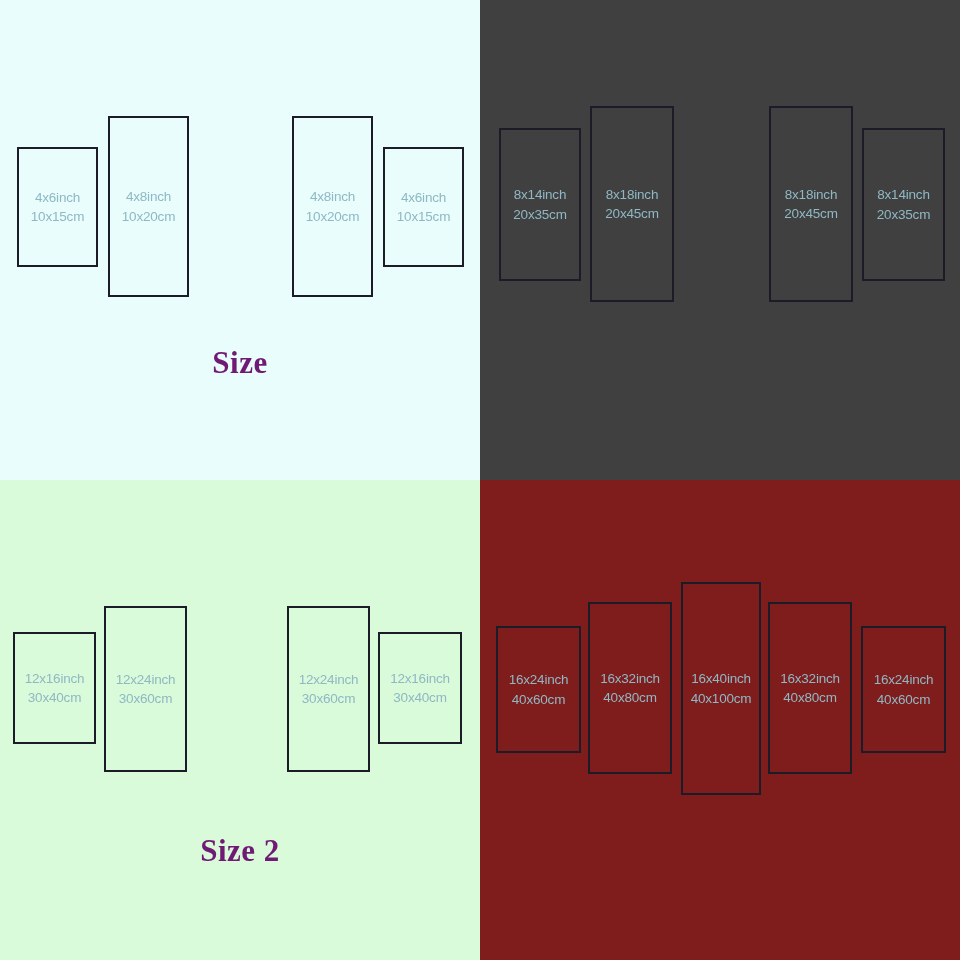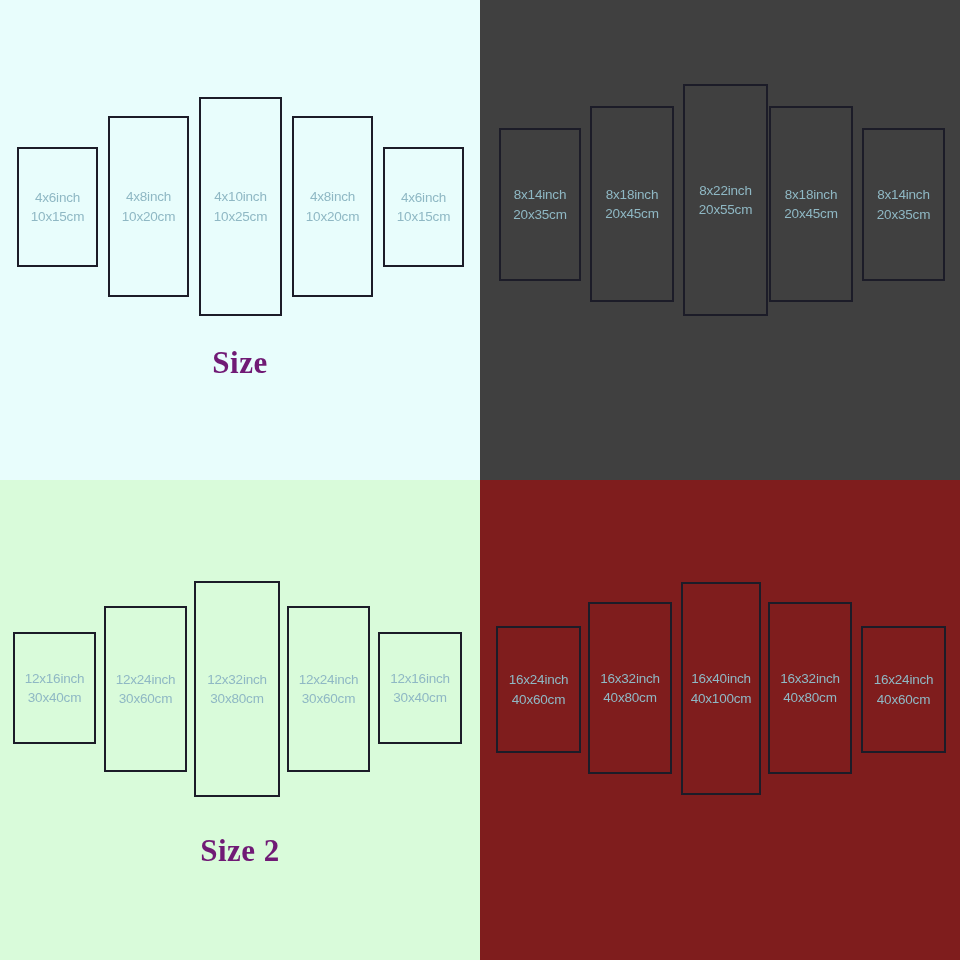--- a/index.html
+++ b/index.html
@@ -73,61 +73,52 @@
 
 <div id="chart-grid">
     <div class="quadrant" style="background: rgb(232, 253, 252);">
       <div class="panel-row">
         <div class="panel" style="left: 17px; top: 147px; width: 81px; height: 120px; border-color: rgb(28, 28, 40);">
           <div class="panel-label" style="color: rgb(143, 184, 196);"><span class="dim-inch">4x6inch</span><span class="dim-cm">10x15cm</span></div>
         </div>
         <div class="panel" style="left: 108px; top: 116px; width: 81px; height: 181px; border-color: rgb(28, 28, 40);">
           <div class="panel-label" style="color: rgb(143, 184, 196);"><span class="dim-inch">4x8inch</span><span class="dim-cm">10x20cm</span></div>
         </div>
-        <div class="panel" style="left: 199px; top: 97px; width: 83px; height: 219px; border-color: rgb(28, 28, 40);">
-          <div class="panel-label" style="color: rgb(143, 184, 196);"><span class="dim-inch">4x10inch</span><span class="dim-cm">10x25cm</span></div>
-        </div>
         <div class="panel" style="left: 292px; top: 116px; width: 81px; height: 181px; border-color: rgb(28, 28, 40);">
           <div class="panel-label" style="color: rgb(143, 184, 196);"><span class="dim-inch">4x8inch</span><span class="dim-cm">10x20cm</span></div>
         </div>
         <div class="panel" style="left: 383px; top: 147px; width: 81px; height: 120px; border-color: rgb(28, 28, 40);">
           <div class="panel-label" style="color: rgb(143, 184, 196);"><span class="dim-inch">4x6inch</span><span class="dim-cm">10x15cm</span></div>
         </div>
       </div>
       <div class="quadrant-title" style="top: 345px; color: #701a75;">Size</div>
     </div>
     <div class="quadrant" style="background: #404040;">
       <div class="panel-row">
         <div class="panel" style="left: 19px; top: 128px; width: 82px; height: 153px; border-color: rgb(28, 28, 40);">
           <div class="panel-label" style="color: rgb(143, 184, 196);"><span class="dim-inch">8x14inch</span><span class="dim-cm">20x35cm</span></div>
         </div>
         <div class="panel" style="left: 110px; top: 106px; width: 84px; height: 196px; border-color: rgb(28, 28, 40);">
           <div class="panel-label" style="color: rgb(143, 184, 196);"><span class="dim-inch">8x18inch</span><span class="dim-cm">20x45cm</span></div>
         </div>
-        <div class="panel" style="left: 203px; top: 84px; width: 85px; height: 232px; border-color: rgb(28, 28, 40);">
-          <div class="panel-label" style="color: rgb(143, 184, 196);"><span class="dim-inch">8x22inch</span><span class="dim-cm">20x55cm</span></div>
-        </div>
         <div class="panel" style="left: 289px; top: 106px; width: 84px; height: 196px; border-color: rgb(28, 28, 40);">
           <div class="panel-label" style="color: rgb(143, 184, 196);"><span class="dim-inch">8x18inch</span><span class="dim-cm">20x45cm</span></div>
         </div>
         <div class="panel" style="left: 382px; top: 128px; width: 83px; height: 153px; border-color: rgb(28, 28, 40);">
           <div class="panel-label" style="color: rgb(143, 184, 196);"><span class="dim-inch">8x14inch</span><span class="dim-cm">20x35cm</span></div>
         </div>
       </div>
     </div>
     <div class="quadrant" style="background: rgb(217, 251, 218);">
       <div class="panel-row">
         <div class="panel" style="left: 13px; top: 152px; width: 83px; height: 112px; border-color: rgb(28, 28, 40);">
           <div class="panel-label" style="color: rgb(143, 184, 196);"><span class="dim-inch">12x16inch</span><span class="dim-cm">30x40cm</span></div>
         </div>
         <div class="panel" style="left: 104px; top: 126px; width: 83px; height: 166px; border-color: rgb(28, 28, 40);">
           <div class="panel-label" style="color: rgb(143, 184, 196);"><span class="dim-inch">12x24inch</span><span class="dim-cm">30x60cm</span></div>
-        </div>
-        <div class="panel" style="left: 194px; top: 101px; width: 86px; height: 216px; border-color: rgb(28, 28, 40);">
-          <div class="panel-label" style="color: rgb(143, 184, 196);"><span class="dim-inch">12x32inch</span><span class="dim-cm">30x80cm</span></div>
         </div>
         <div class="panel" style="left: 287px; top: 126px; width: 83px; height: 166px; border-color: rgb(28, 28, 40);">
           <div class="panel-label" style="color: rgb(143, 184, 196);"><span class="dim-inch">12x24inch</span><span class="dim-cm">30x60cm</span></div>
         </div>
         <div class="panel" style="left: 378px; top: 152px; width: 84px; height: 112px; border-color: rgb(28, 28, 40);">
           <div class="panel-label" style="color: rgb(143, 184, 196);"><span class="dim-inch">12x16inch</span><span class="dim-cm">30x40cm</span></div>
         </div>
       </div>
       <div class="quadrant-title" style="top: 353px; color: #701a75;">Size 2</div>
     </div>

